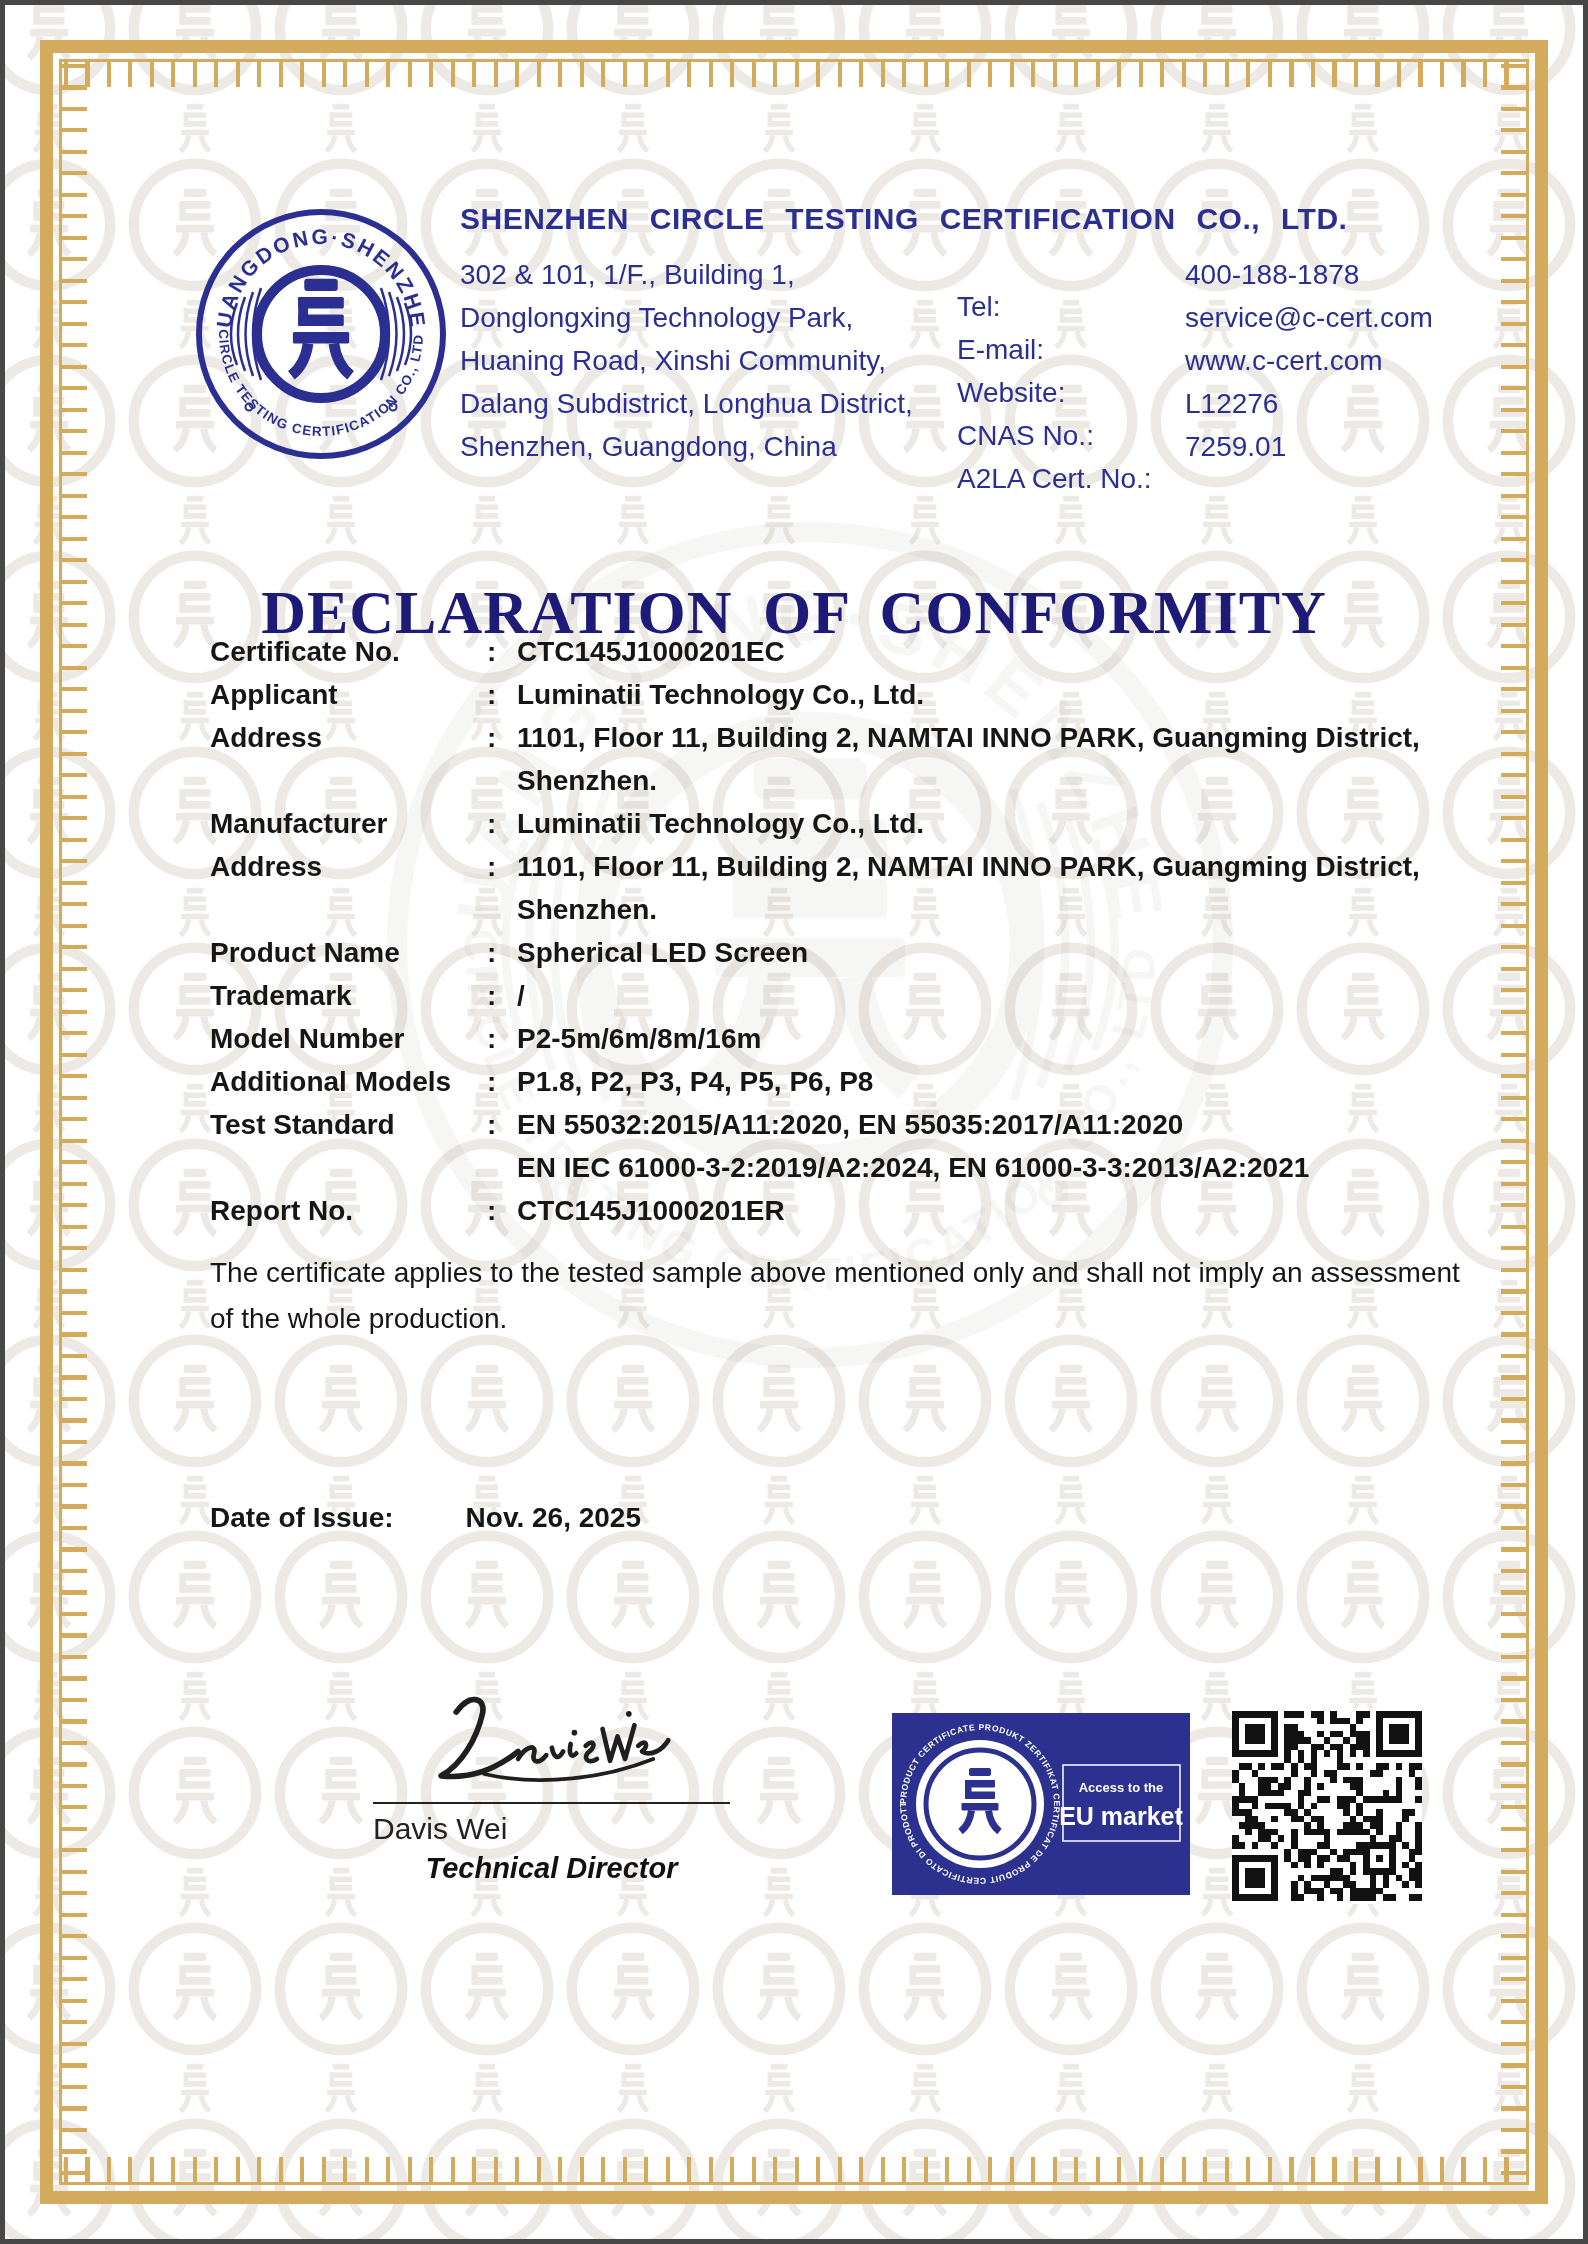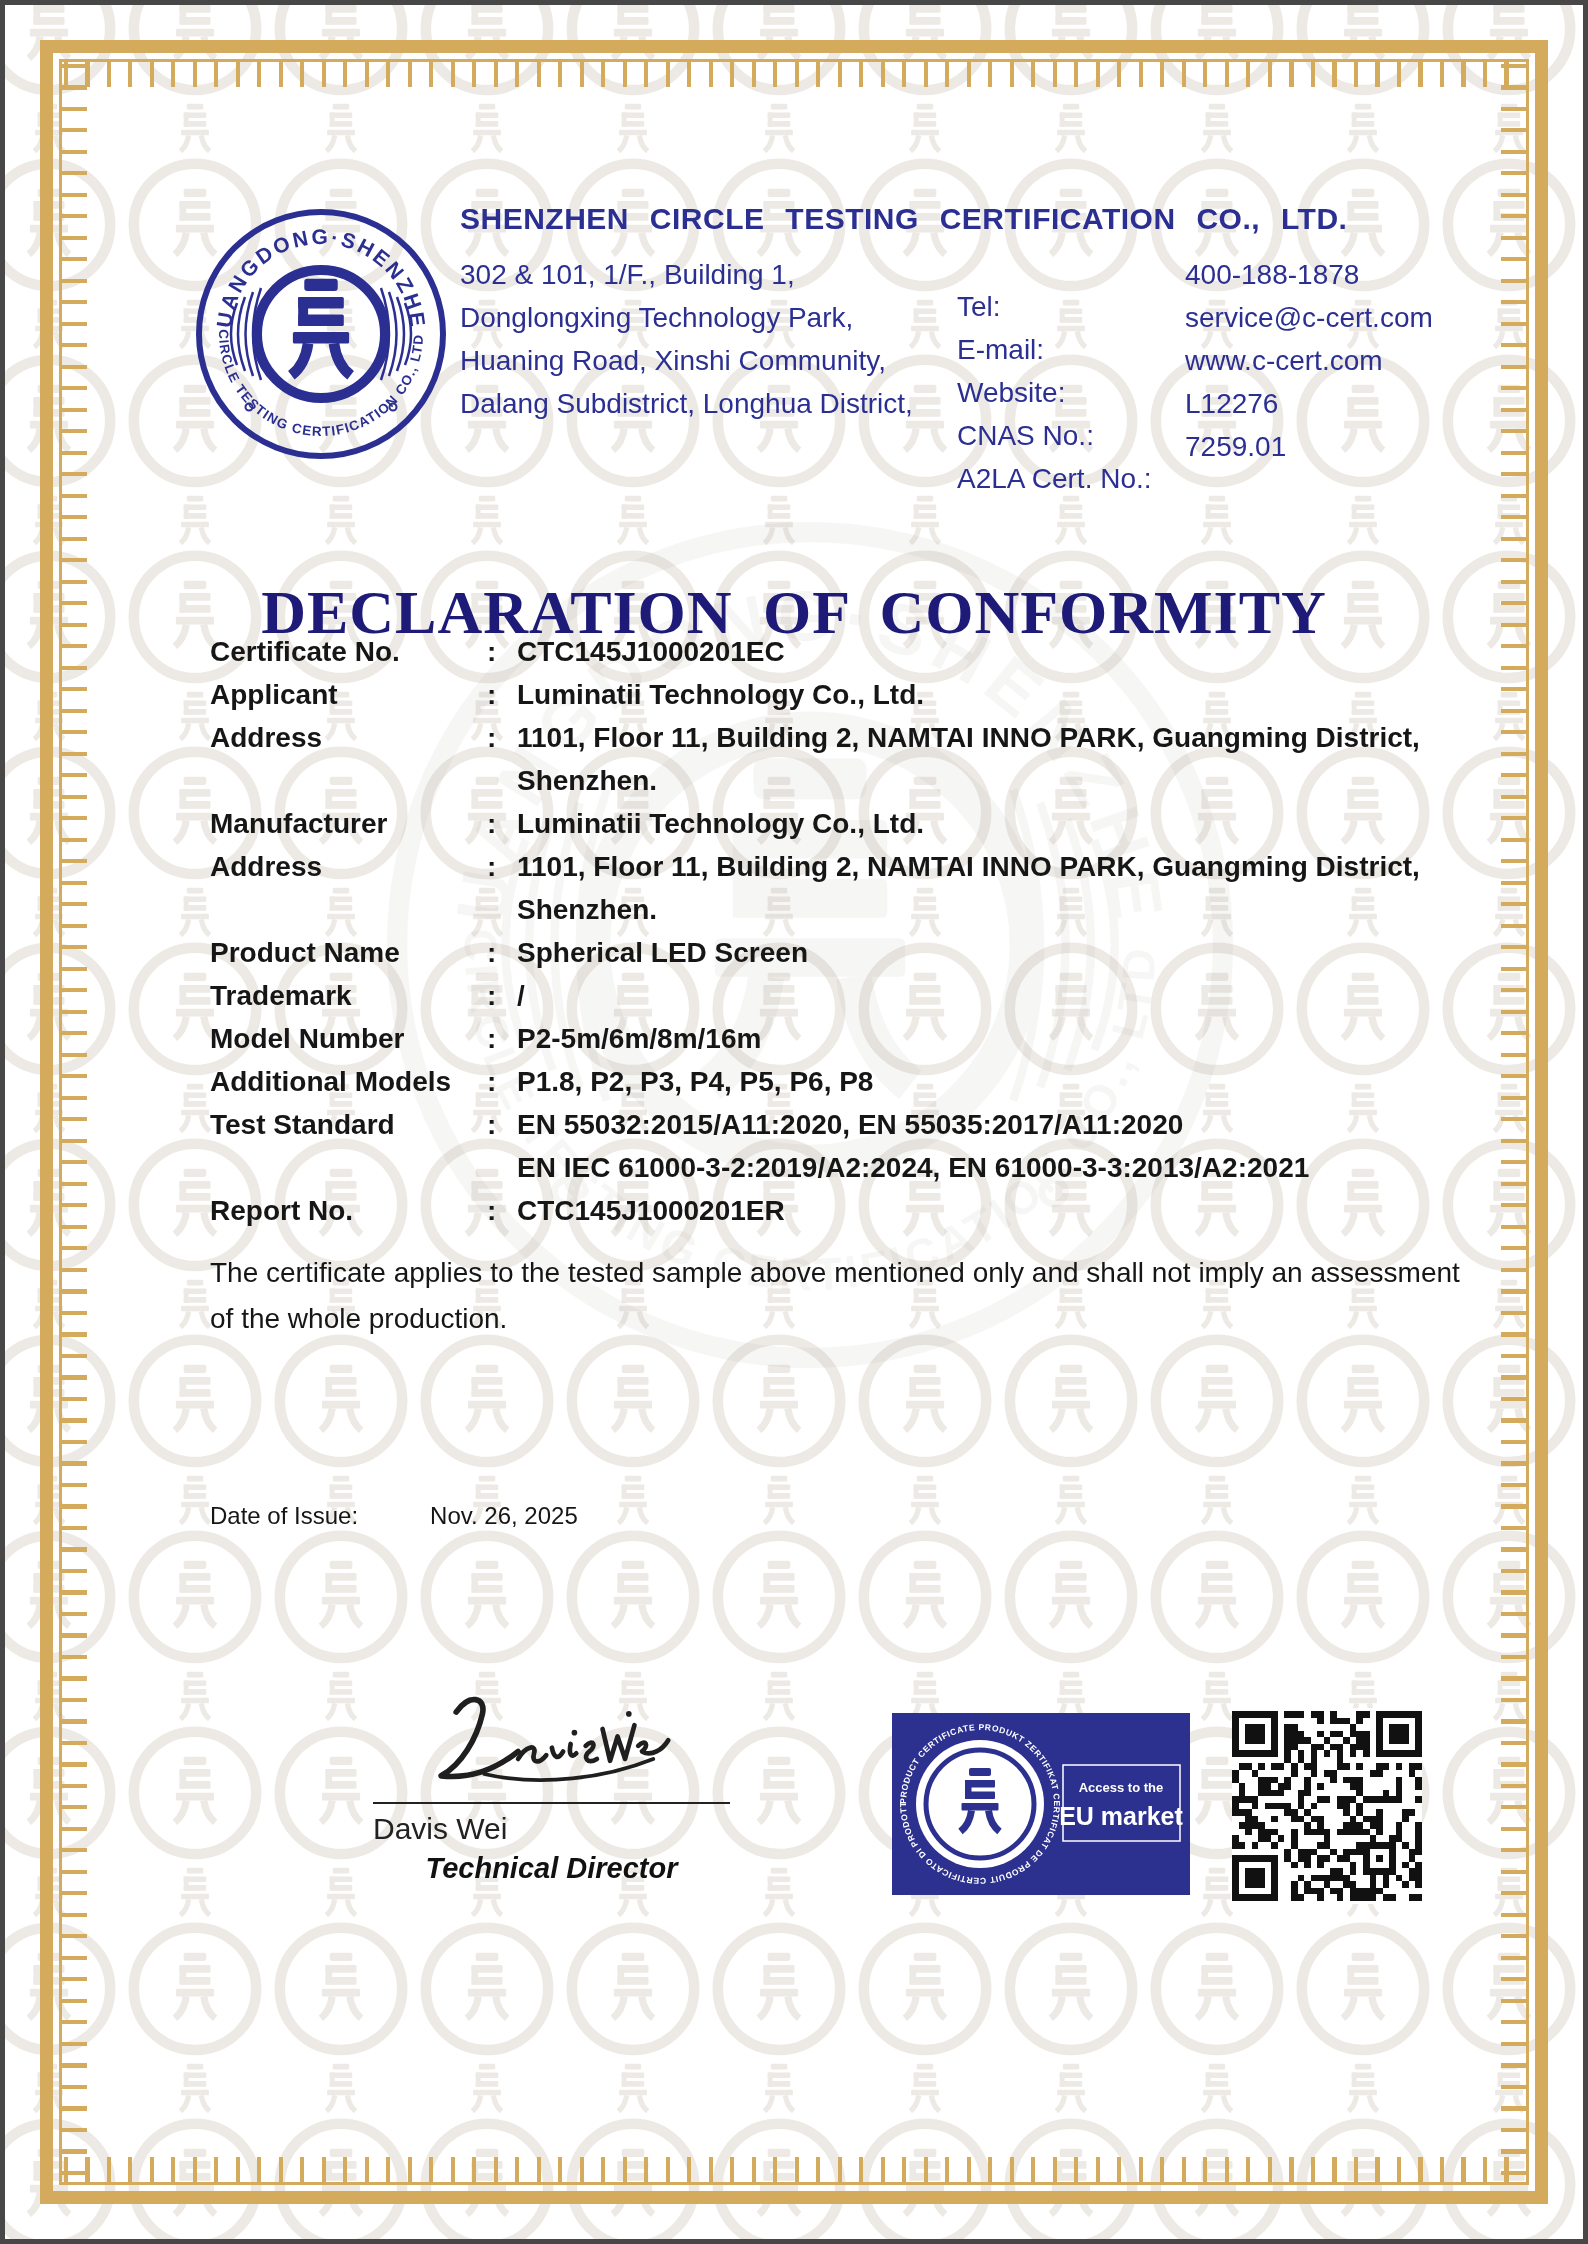--- a/index.html
+++ b/index.html
@@ -30,21 +30,21 @@
   .clabels{position:absolute;left:957px;top:253px;font-size:28px;color:var(--navy);line-height:43px;margin-top:32px;}
   .cvalues{position:absolute;left:1185px;top:253px;font-size:28px;color:var(--navy);line-height:43px;}
   .doc-title{position:absolute;left:82px;right:82px;top:577px;text-align:center;
     font-family:"Liberation Serif",serif;font-weight:bold;font-size:62px;color:var(--title);
     letter-spacing:1px;word-spacing:14px;}
   .fields{position:absolute;left:210px;top:630px;font-size:28px;font-weight:bold;color:var(--ink);}
   .frow{display:grid;grid-template-columns:277px 30px 1050px;line-height:43px;}
   .fvalue{white-space:pre-line;}
   .paras{position:absolute;left:210px;top:1250px;width:1250px;font-size:28px;color:var(--ink);
     line-height:46px;}
-  .issue{position:absolute;left:210px;top:1502px;font-size:24px;font-weight:normal;color:var(--ink);}
+  .issue{position:absolute;left:210px;top:1502px;font-size:28px;font-weight:bold;color:var(--ink);}
   .issue .val{margin-left:72px;}
   .sig-scrawl{position:absolute;left:428px;top:1690px;width:244px;height:106px;}
   .sig-line{position:absolute;left:373px;top:1802px;width:357px;height:2px;background:#222;}
   .sig-name{position:absolute;left:373px;top:1812px;width:357px;text-align:left;
     font-size:30px;color:#222;}
   .sig-role{position:absolute;left:373px;top:1852px;width:357px;text-align:center;
     font-size:29px;font-weight:bold;font-style:italic;color:#111;}
   .badge-svg{position:absolute;left:892px;top:1713px;width:298px;height:182px;}
   .qr-svg{position:absolute;left:1232px;top:1708px;width:190px;height:196px;background:#fff;}
 </style>
@@ -260,20 +260,21 @@
 
     <svg class="logo-svg" xmlns="http://www.w3.org/2000/svg">
       <use href="#logoArt" width="260" height="260"></use>
     </svg>
     <div class="company-name">SHENZHEN CIRCLE TESTING CERTIFICATION CO., LTD.</div>
     <div class="addr" id="addr-lines">
         <div>302 &amp; 101, 1/F., Building 1,</div>
         <div>Donglongxing Technology Park,</div>
         <div>Huaning Road, Xinshi Community,</div>
         <div>Dalang Subdistrict, Longhua District,</div>
+        <div>Shenzhen, Guangdong, China</div>
       </div>
     <div class="clabels" id="contact-labels">
         <div>Tel:</div>
         <div>E-mail:</div>
         <div>Website:</div>
         <div>CNAS No.:</div>
         <div>A2LA Cert. No.:</div>
       </div>
     <div class="cvalues" id="contact-values">
         <div>400-188-1878</div>

